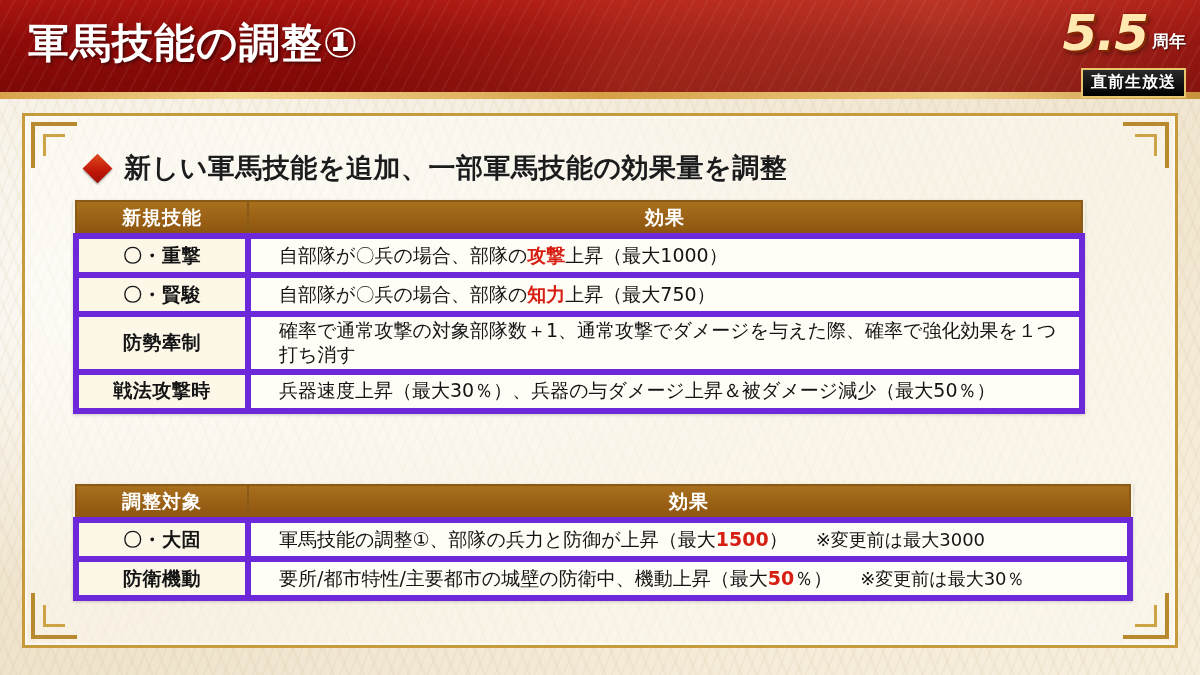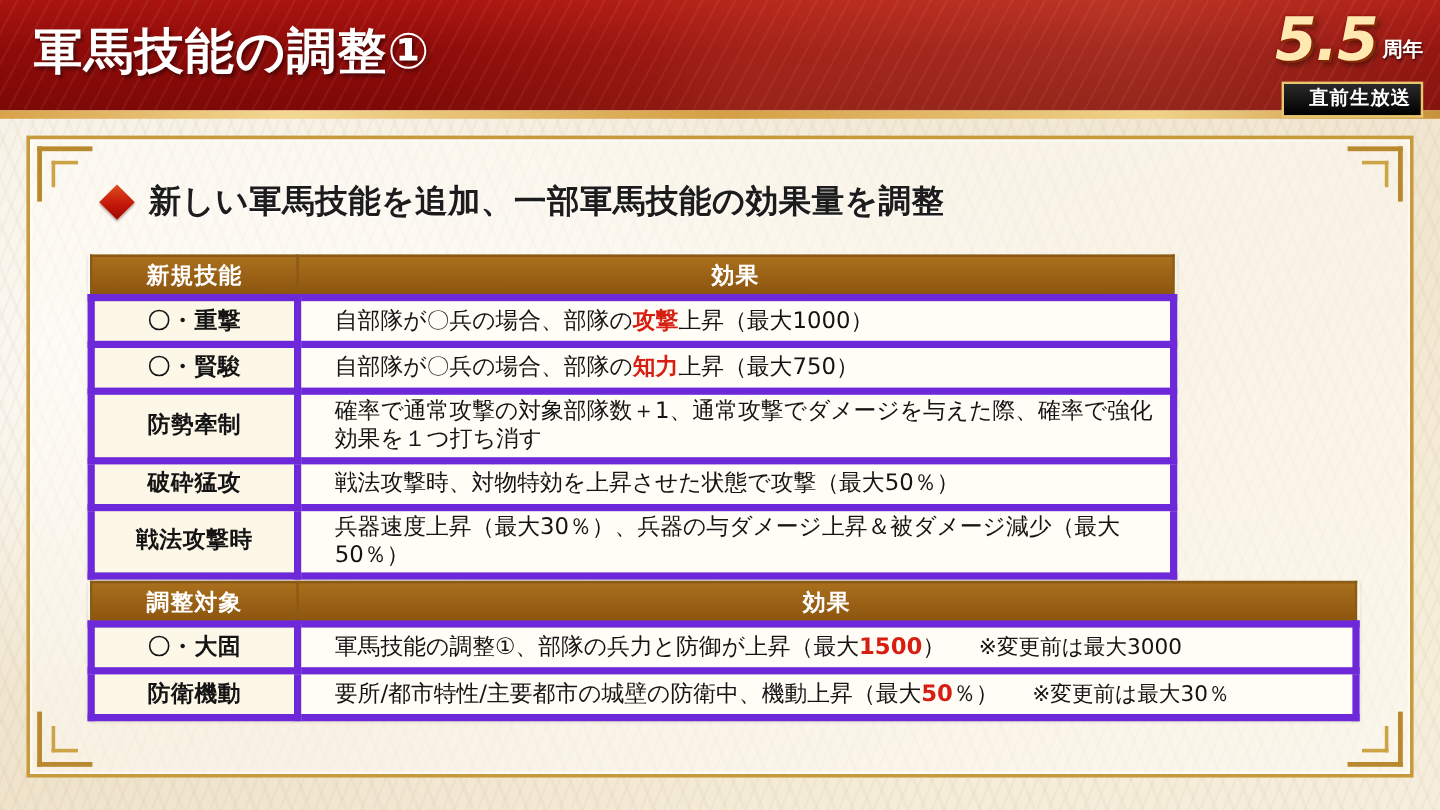--- a/index.html
+++ b/index.html
@@ -75,21 +75,21 @@
   .badge-kanji {
     font-size: 17px; font-weight: bold; color: #ffffff;
     margin-left: 4px; margin-bottom: 5px;
     text-shadow: 1px 1px 2px rgba(0,0,0,.6);
   }
   .badge-sub {
     position: absolute; right: 6px; top: 66px;
     background: linear-gradient(180deg,#2a2a2a,#000000);
     border: 2px solid #e7c76e;
     color: #ffffff; font-size: 16px; font-weight: bold;
-    padding: 2px 8px 3px 21px;
+    padding: 2px 8px 3px 8px;
     letter-spacing: 1px;
   }
 
   
   .panel {
     position: absolute; left: 22px; top: 113px; width: 1156px; height: 535px;
     background: rgba(255,253,247,0.55);
     border: 3px solid #c79a3c;
     box-shadow: inset 0 0 0 2px rgba(255,255,255,.55);
   }
@@ -130,21 +130,21 @@
   }
 
   
   .tbl {
     position: absolute;
     border-collapse: collapse;
     table-layout: fixed;
     font-size: 19px;
     box-shadow: 0 1px 3px rgba(0,0,0,.18);
   }
-  #table-new   { left: 48px; top: 96px;  width: 908px; }
+  #table-new   { left: 48px; top: 84px;  width: 1012px; }
   #table-adjust{ left: 48px; top: 368px; width: 1060px; }
 
   .tbl col.c-name { width: 172px; }
 
   .tbl th {
     background: linear-gradient(180deg,#a8701d 0%, #9a6015 55%, #8d550f 100%);
     color: #ffffff; font-weight: bold;
     border: 2px solid #8a5a17;
     height: 35px;
     font-size: 19px;
@@ -223,24 +223,20 @@
         </tr>
         <tr>
           <td class="name">〇・賢駿</td>
           <td class="eff"><span>自部隊が〇兵の場合、部隊の</span><span class="hl-red">知力</span><span>上昇（最大750）</span></td>
         </tr>
         <tr>
           <td class="name">防勢牽制</td>
           <td class="eff"><span>確率で通常攻撃の対象部隊数＋1、通常攻撃でダメージを与えた際、確率で強化効果を１つ打ち消す</span></td>
         </tr>
         <tr>
-          <td class="name">破砕猛攻</td>
-          <td class="eff"><span>戦法攻撃時、対物特効を上昇させた状態で攻撃（最大50％）</span></td>
-        </tr>
-        <tr>
           <td class="name">戦法攻撃時</td>
           <td class="eff"><span>兵器速度上昇（最大30％）、兵器の与ダメージ上昇＆被ダメージ減少（最大50％）</span></td>
         </tr>
       </tbody>
   </table>
 
   <table class="tbl" id="table-adjust">
     <colgroup>
         <col class="c-name">
         <col>

